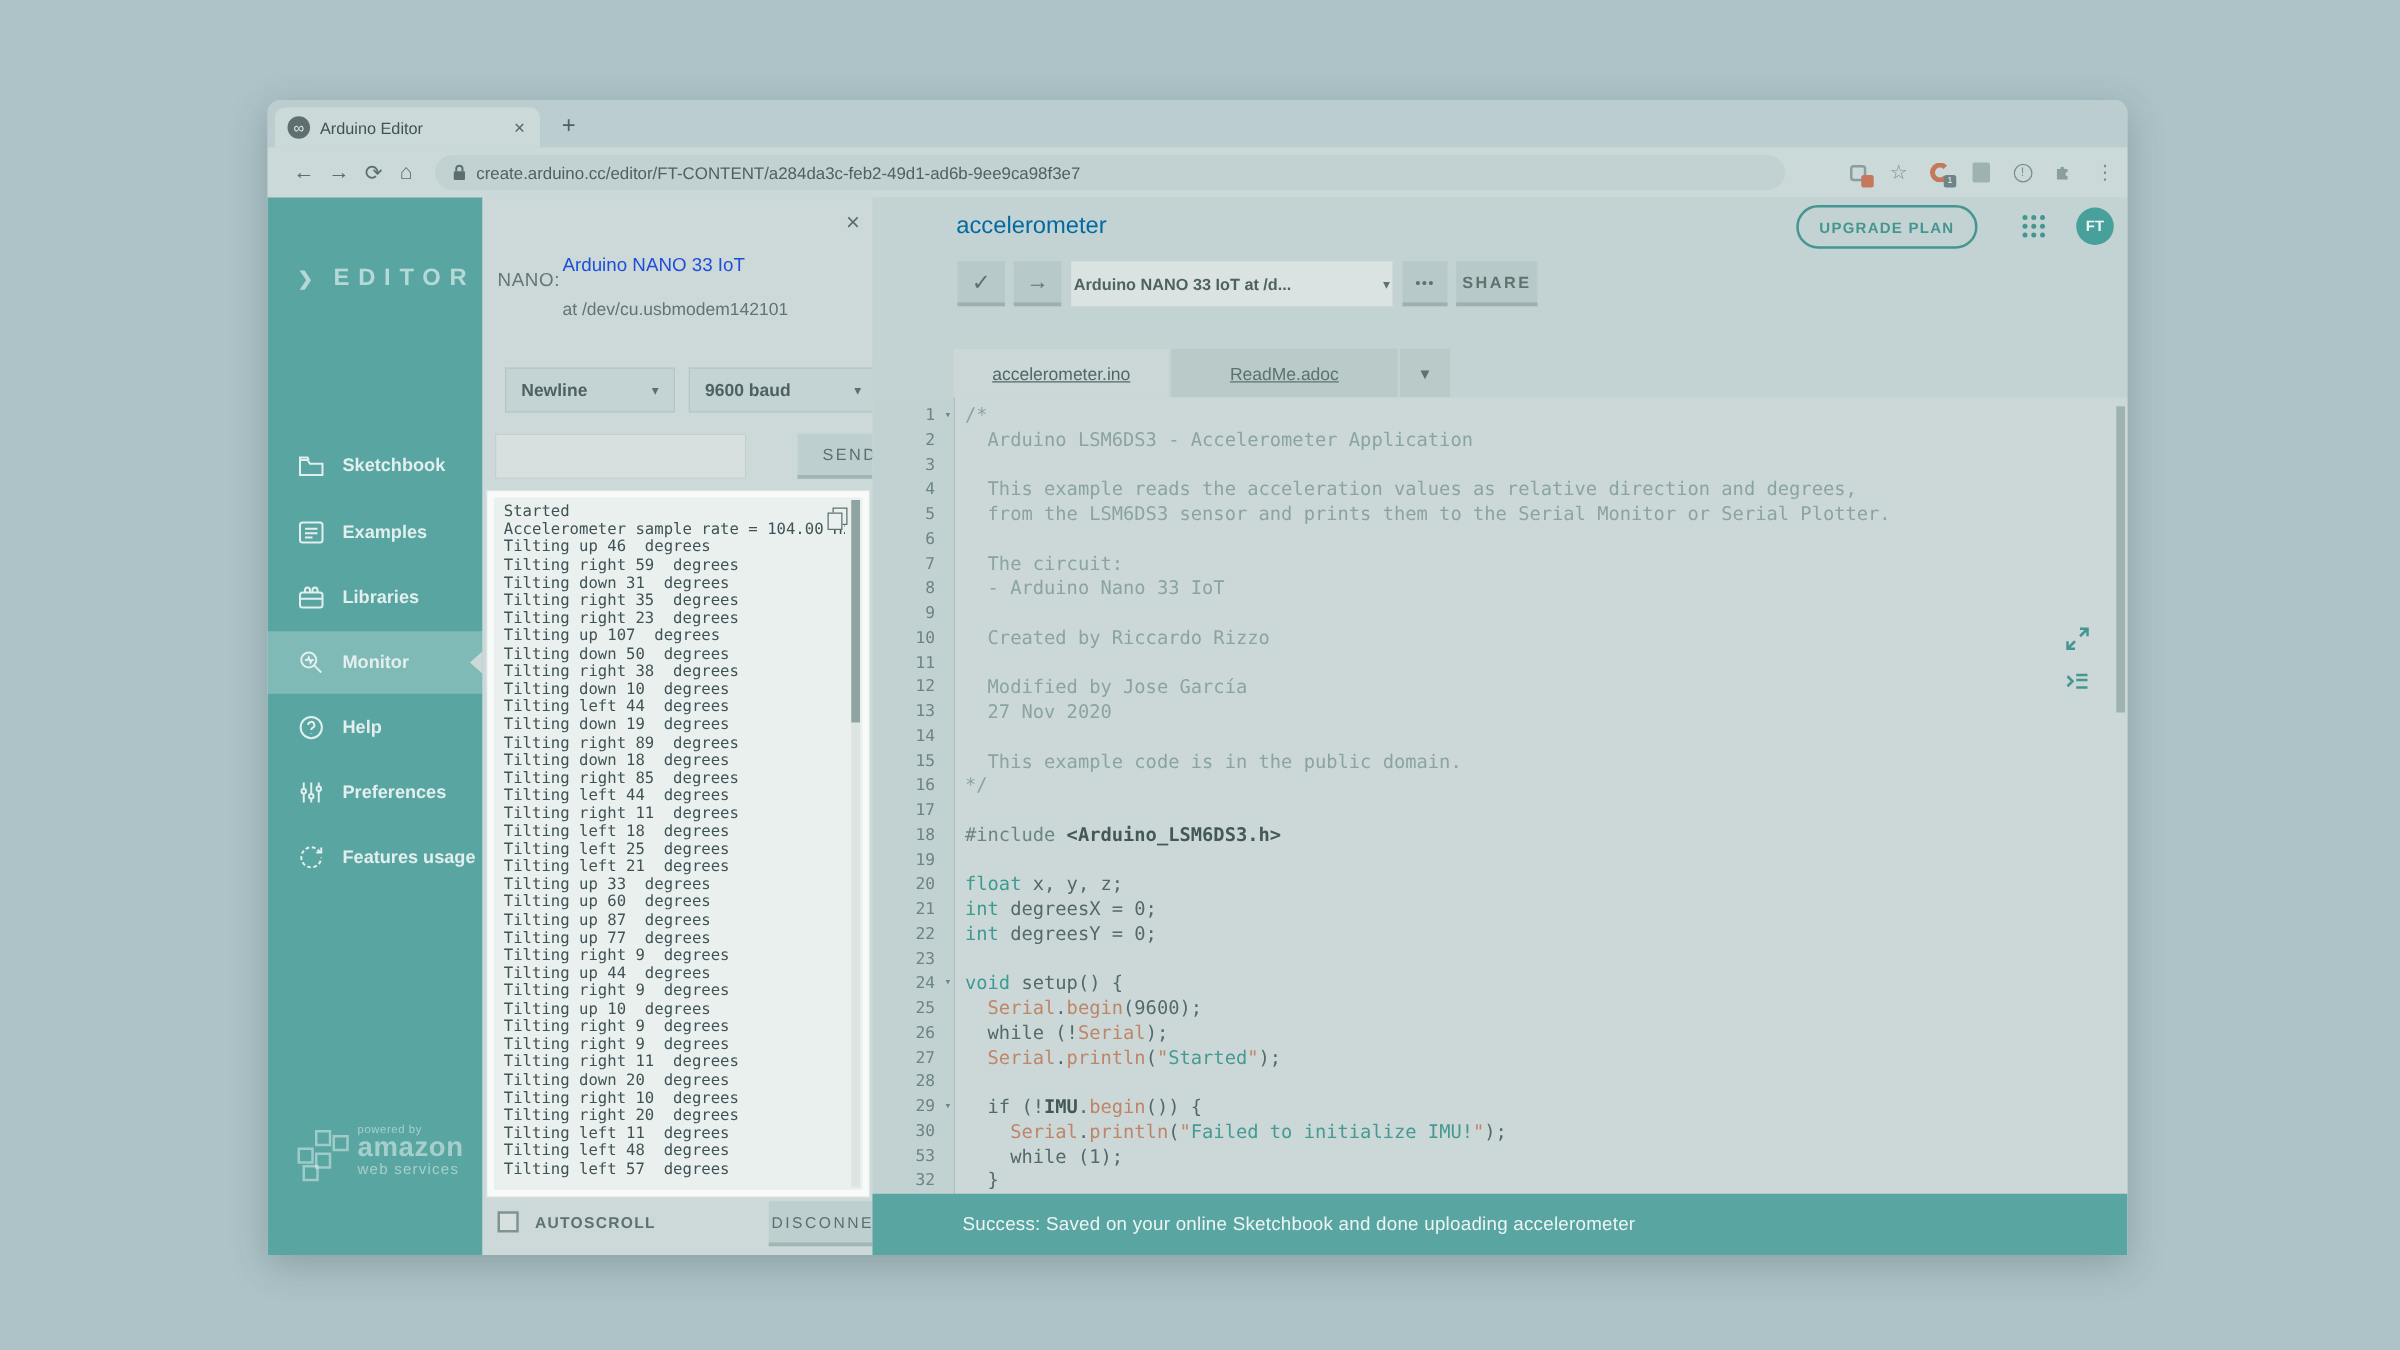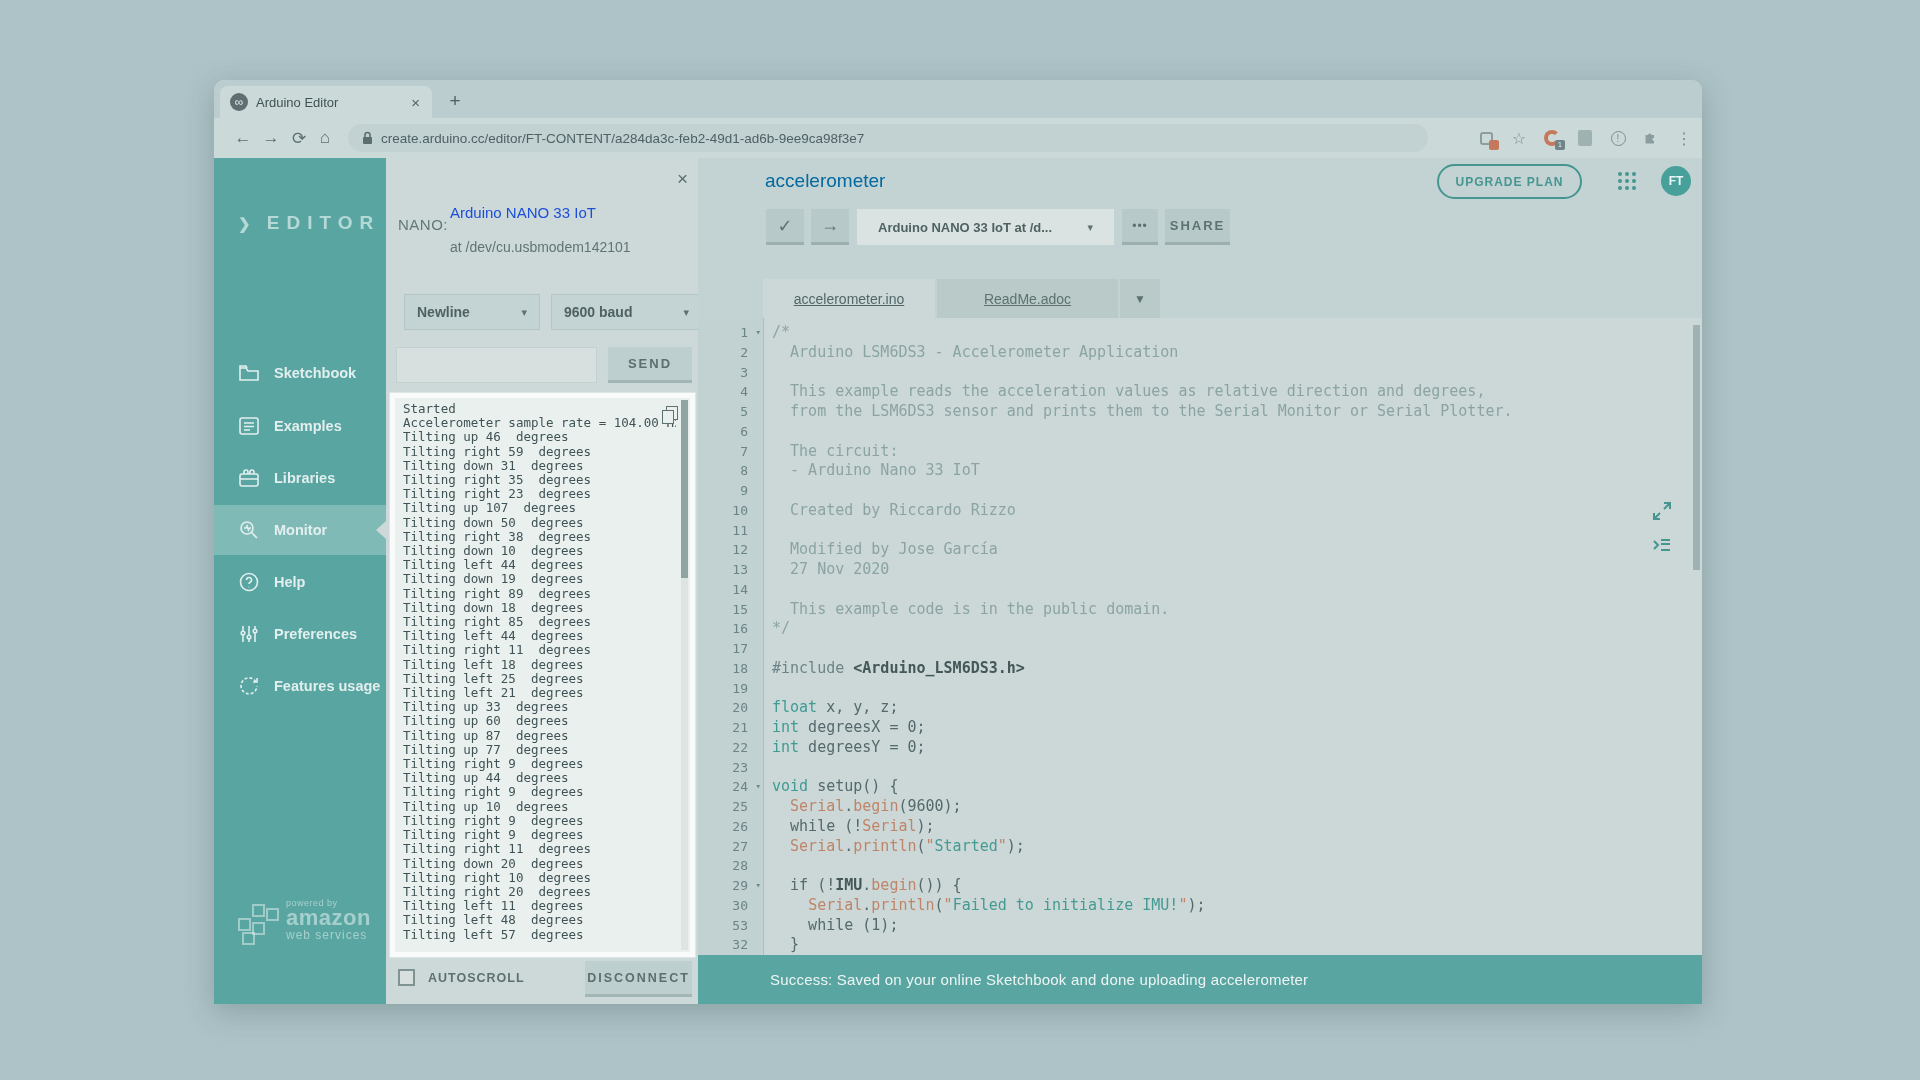--- a/index.html
+++ b/index.html
@@ -62,22 +62,22 @@
   .panel { position:absolute; left:172px; top:78px; width:312px; height:846px; background:#cdd9d9; }
   .panel-close { position:absolute; right:10px; top:10px; font-size:19px; color:#5a6e6d; }
   .port-label { position:absolute; left:12px; top:58px; font-size:15px; color:#637876; letter-spacing:.5px; }
   .port-name  { position:absolute; left:64px; top:46px; font-size:15px; color:#1d4ed8;text-align:right; }
   .port-path  { position:absolute; left:64px; top:81px; font-size:14px; color:#607573; }
   .dd { position:absolute; top:136px; height:36px; background:#c4d3d3; border:1px solid #b4c6c6;
         display:flex; align-items:center; justify-content:space-between; padding:4px 12px; }
   .dd .dlabel { font-size:14px; font-weight:bold; color:#4e6361; }
   .dd .caret { font-size:11px; color:#5d7270; }
   .sendrow-input { position:absolute; left:10px; top:189px; width:201px; height:36px; background:#d7e0df; border:1px solid #c2d1d0; }
-  .btn { background:#becfcf; border-bottom:3px solid #a2b6b5; color:#5b706e; font-weight:bold;
-         letter-spacing:2px; display:flex; align-items:center; justify-content:center; }
+  .btn { background:#becfcf; border-bottom:3px solid #a2b6b5; color:#5b706e; font-weight:normal;
+         letter-spacing:2px; display:flex; align-items:center; justify-content:center;margin-left:30px; }
   .send-btn { position:absolute; left:222px; top:189px; width:84px; height:36px; font-size:13px; }
   .logbox { position:absolute; left:4px; top:235px; width:305px; height:564px; background:#eaf0ee;
             border:5px solid #f8fbfa; box-shadow:0 0 0 1px #dde6e4; }
   .loglines { position:absolute; left:8px; top:4px; right:14px; bottom:0; overflow:hidden;
               font-family:"DejaVu Sans Mono", monospace; font-size:12.5px; line-height:14.2px;
               color:#3f5356; white-space:pre; }
   .log-scroll { position:absolute; right:2px; top:2px; width:7px; height:550px; background:#dde5e3; }
   .log-thumb { position:absolute; right:0; top:0; width:7px; height:178px; background:#8fa3a3; }
   .copy-ic { position:absolute; right:12px; top:8px; width:16px; height:18px; }
   .copy-ic .r1 { position:absolute; left:0; bottom:0; width:12px; height:14px; border:1.8px solid #5d7270; background:#eaf0ee; }
@@ -97,21 +97,21 @@
               grid-template-columns:repeat(3,4px); grid-template-rows:repeat(3,4px); gap:3px; }
   .gridicon span { width:4px; height:4px; border-radius:50%; background:#459691; }
   .avatar { position:absolute; left:963px; top:8px; width:30px; height:30px; border-radius:50%;
             background:#47a09a; color:#eef6f5; font-size:12px; font-weight:bold;
             display:flex; align-items:center; justify-content:center; }
   .tbtn { position:absolute; top:51px; height:36px; background:#b7c9c9; border-bottom:3px solid #9cb0b0;
           color:#5d7370; display:flex; align-items:center; justify-content:center; }
   .verify { left:68px; width:38px; font-size:18px; }
   .upload { left:113px; width:38px; font-size:18px; }
   .boardsel { position:absolute; left:159px; top:51px; width:257px; height:36px; background:#dbe3e2;
-              display:flex; align-items:center; justify-content:space-between; padding:0 21px; }
+              display:flex; align-items:center; justify-content:space-between; padding:0 2px; }
   .boardsel .blabel { font-size:13px; font-weight:bold; color:#4e6361; white-space:nowrap; }
   .boardsel .caret { font-size:11px; color:#5d7370; }
   .more { left:424px; width:36px; font-size:12px; letter-spacing:1px; }
   .share { left:467px; width:65px; font-size:13px; font-weight:bold; letter-spacing:2px; }
 
   .ftab { position:absolute; top:121px; height:39px; display:flex; align-items:center; justify-content:center;
           font-size:14px;text-decoration:underline; }
   .ftab.active { background:#cbd8d7; color:#516669; }
   .ftab.inactive { background:#b9cac9; color:#5d7270; }
   .tab-caret { position:absolute; left:422px; top:121px; width:40px; height:39px; background:#b9cac9;

